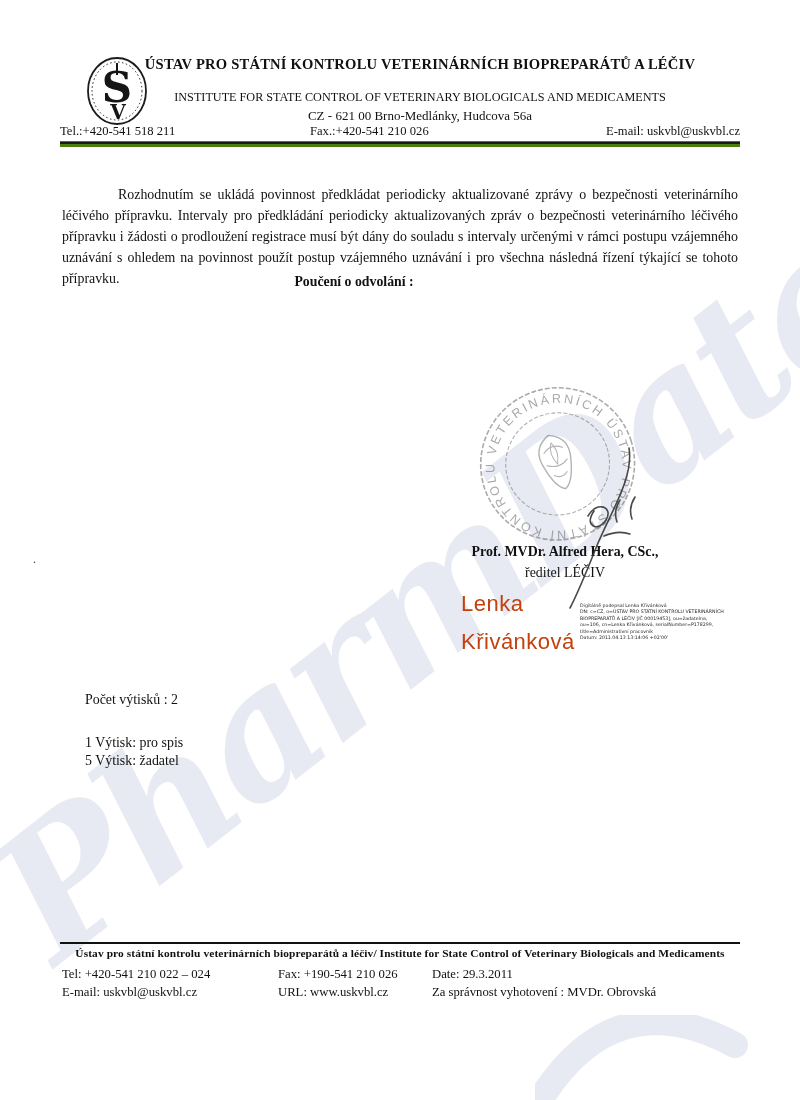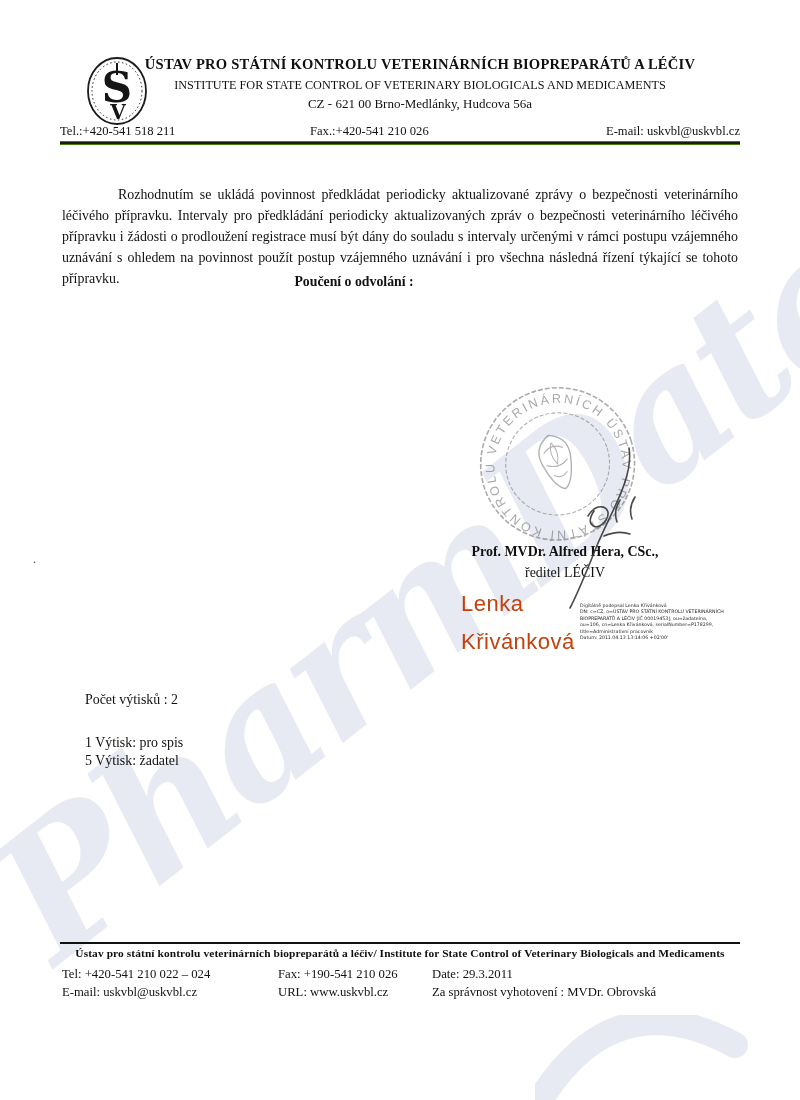--- a/index.html
+++ b/index.html
@@ -16,26 +16,26 @@
     font-size:175px; letter-spacing:-6px; white-space:nowrap;
     color:#e7eaf2; z-index:0; user-select:none;
   }
   .wm-flourish { position:absolute; left:535px; top:1015px; z-index:0; }
   
   .logo { position:absolute; left:86px; top:55px; z-index:2; }
   .header-text {
     position:absolute; left:100px; top:56px; width:640px; text-align:center; z-index:2;
   }
   .title-cs { font-weight:bold; font-size:14.6px; letter-spacing:.2px; }
-  .title-en { font-size:12.2px; margin-top:5px; }
+  .title-en { font-size:12.2px; margin-top:17px; }
   .address  { font-size:13px;  margin-top:3px; }
   .contact-row {
     position:absolute; left:60px; top:124px; width:680px; z-index:2;
     display:flex; font-size:12.6px;
-    border-bottom:4px solid #4d7c0f; padding-bottom:2px;
+    border-bottom:6px solid #4d7c0f; padding-bottom:2px;
   }
   .contact-row .c1 { width:250px; text-align:left; }
   .contact-row .c2 { width:230px; text-align:left; }
   .contact-row .c3 { flex:1; text-align:right; }
   .contact-rule {
     position:absolute; left:60px; top:142px; width:680px; z-index:2;
     border-top:2px solid #1a1a1a;
   }
   
   .para1 {

